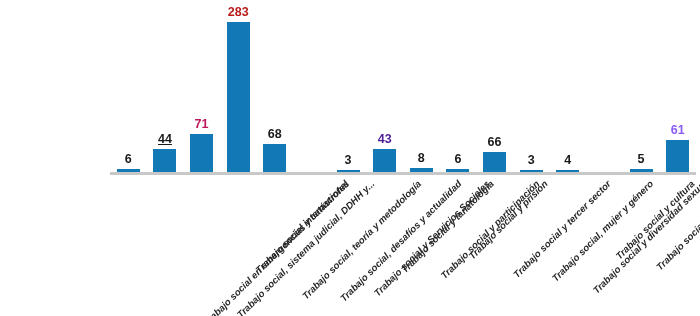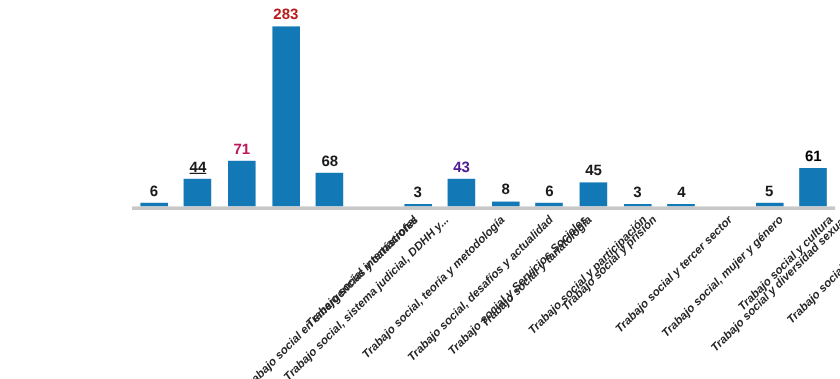--- a/index.html
+++ b/index.html
@@ -119,37 +119,37 @@
       <div class="bar-slot" style="left: 293px; width: 36.625px;">
         <div class="bar" title="Trabajo social y prisión: 8" style="height: 4.24028px; background: rgb(18, 121, 182); left: 6.8125px;"></div>
         <div class="bar-value" style="width: 36.625px; bottom: 7.24028px; color: rgb(26, 26, 26);">8</div>
       </div>
       <div class="bar-slot" style="left: 329.625px; width: 36.625px;">
         <div class="bar" title="Trabajo social y tercer sector: 6" style="height: 3.18021px; background: rgb(18, 121, 182); left: 6.8125px;"></div>
         <div class="bar-value" style="width: 36.625px; bottom: 6.18021px; color: rgb(26, 26, 26);">6</div>
       </div>
       <div class="bar-slot" style="left: 366.25px; width: 36.625px;">
         <div class="bar" title="Trabajo social, mujer y género: 38" style="height: 20.1413px; background: rgb(18, 121, 182); left: 6.8125px;"></div>
-        <div class="bar-value" style="width: 36.625px; bottom: 23.1413px; color: rgb(26, 26, 26);">45</div>
+        <div class="bar-value" style="width: 36.625px; bottom: 23.1413px; color: rgb(26, 26, 26);">66</div>
       </div>
       <div class="bar-slot" style="left: 402.875px; width: 36.625px;">
         <div class="bar" title="Trabajo social y diversidad sexual: 3" style="height: 2px; background: rgb(18, 121, 182); left: 6.8125px;"></div>
         <div class="bar-value" style="width: 36.625px; bottom: 5px; color: rgb(26, 26, 26);">3</div>
       </div>
       <div class="bar-slot" style="left: 439.5px; width: 36.625px;">
         <div class="bar" title="Trabajo social y cultura: 4" style="height: 2.12014px; background: rgb(18, 121, 182); left: 6.8125px;"></div>
         <div class="bar-value" style="width: 36.625px; bottom: 5.12014px; color: rgb(26, 26, 26);">4</div>
       </div>
       <div class="bar-slot" style="left: 512.75px; width: 36.625px;">
         <div class="bar" title="Trabajo social y Síndrome de Bournout: 5" style="height: 2.65018px; background: rgb(18, 121, 182); left: 6.8125px;"></div>
         <div class="bar-value" style="width: 36.625px; bottom: 5.65018px; color: rgb(26, 26, 26);">5</div>
       </div>
       <div class="bar-slot" style="left: 549.375px; width: 36.625px;">
         <div class="bar" title="Otros: 61" style="height: 32.3322px; background: rgb(18, 121, 182); left: 6.8125px;"></div>
-        <div class="bar-value" style="width: 36.625px; bottom: 35.3322px; color: #000000;">61</div>
+        <div class="bar-value" style="width: 36.625px; bottom: 35.3322px; color: #8b5cf6;">61</div>
       </div>
     </div>
 
   <div id="axis-line"></div>
 
   <div id="labels-layer">
       <div class="cat-label" style="left: 142.312px;">Trabajo social en emergencias y catástrofes</div>
       <div class="cat-label" style="left: 178.938px;">Trabajo social, sistema judicial, DDHH y...</div>
       <div class="cat-label" style="left: 215.562px;">Trabajo social internacional</div>
       <div class="cat-label" style="left: 252.188px;">Trabajo social, teoría y metodología</div>

